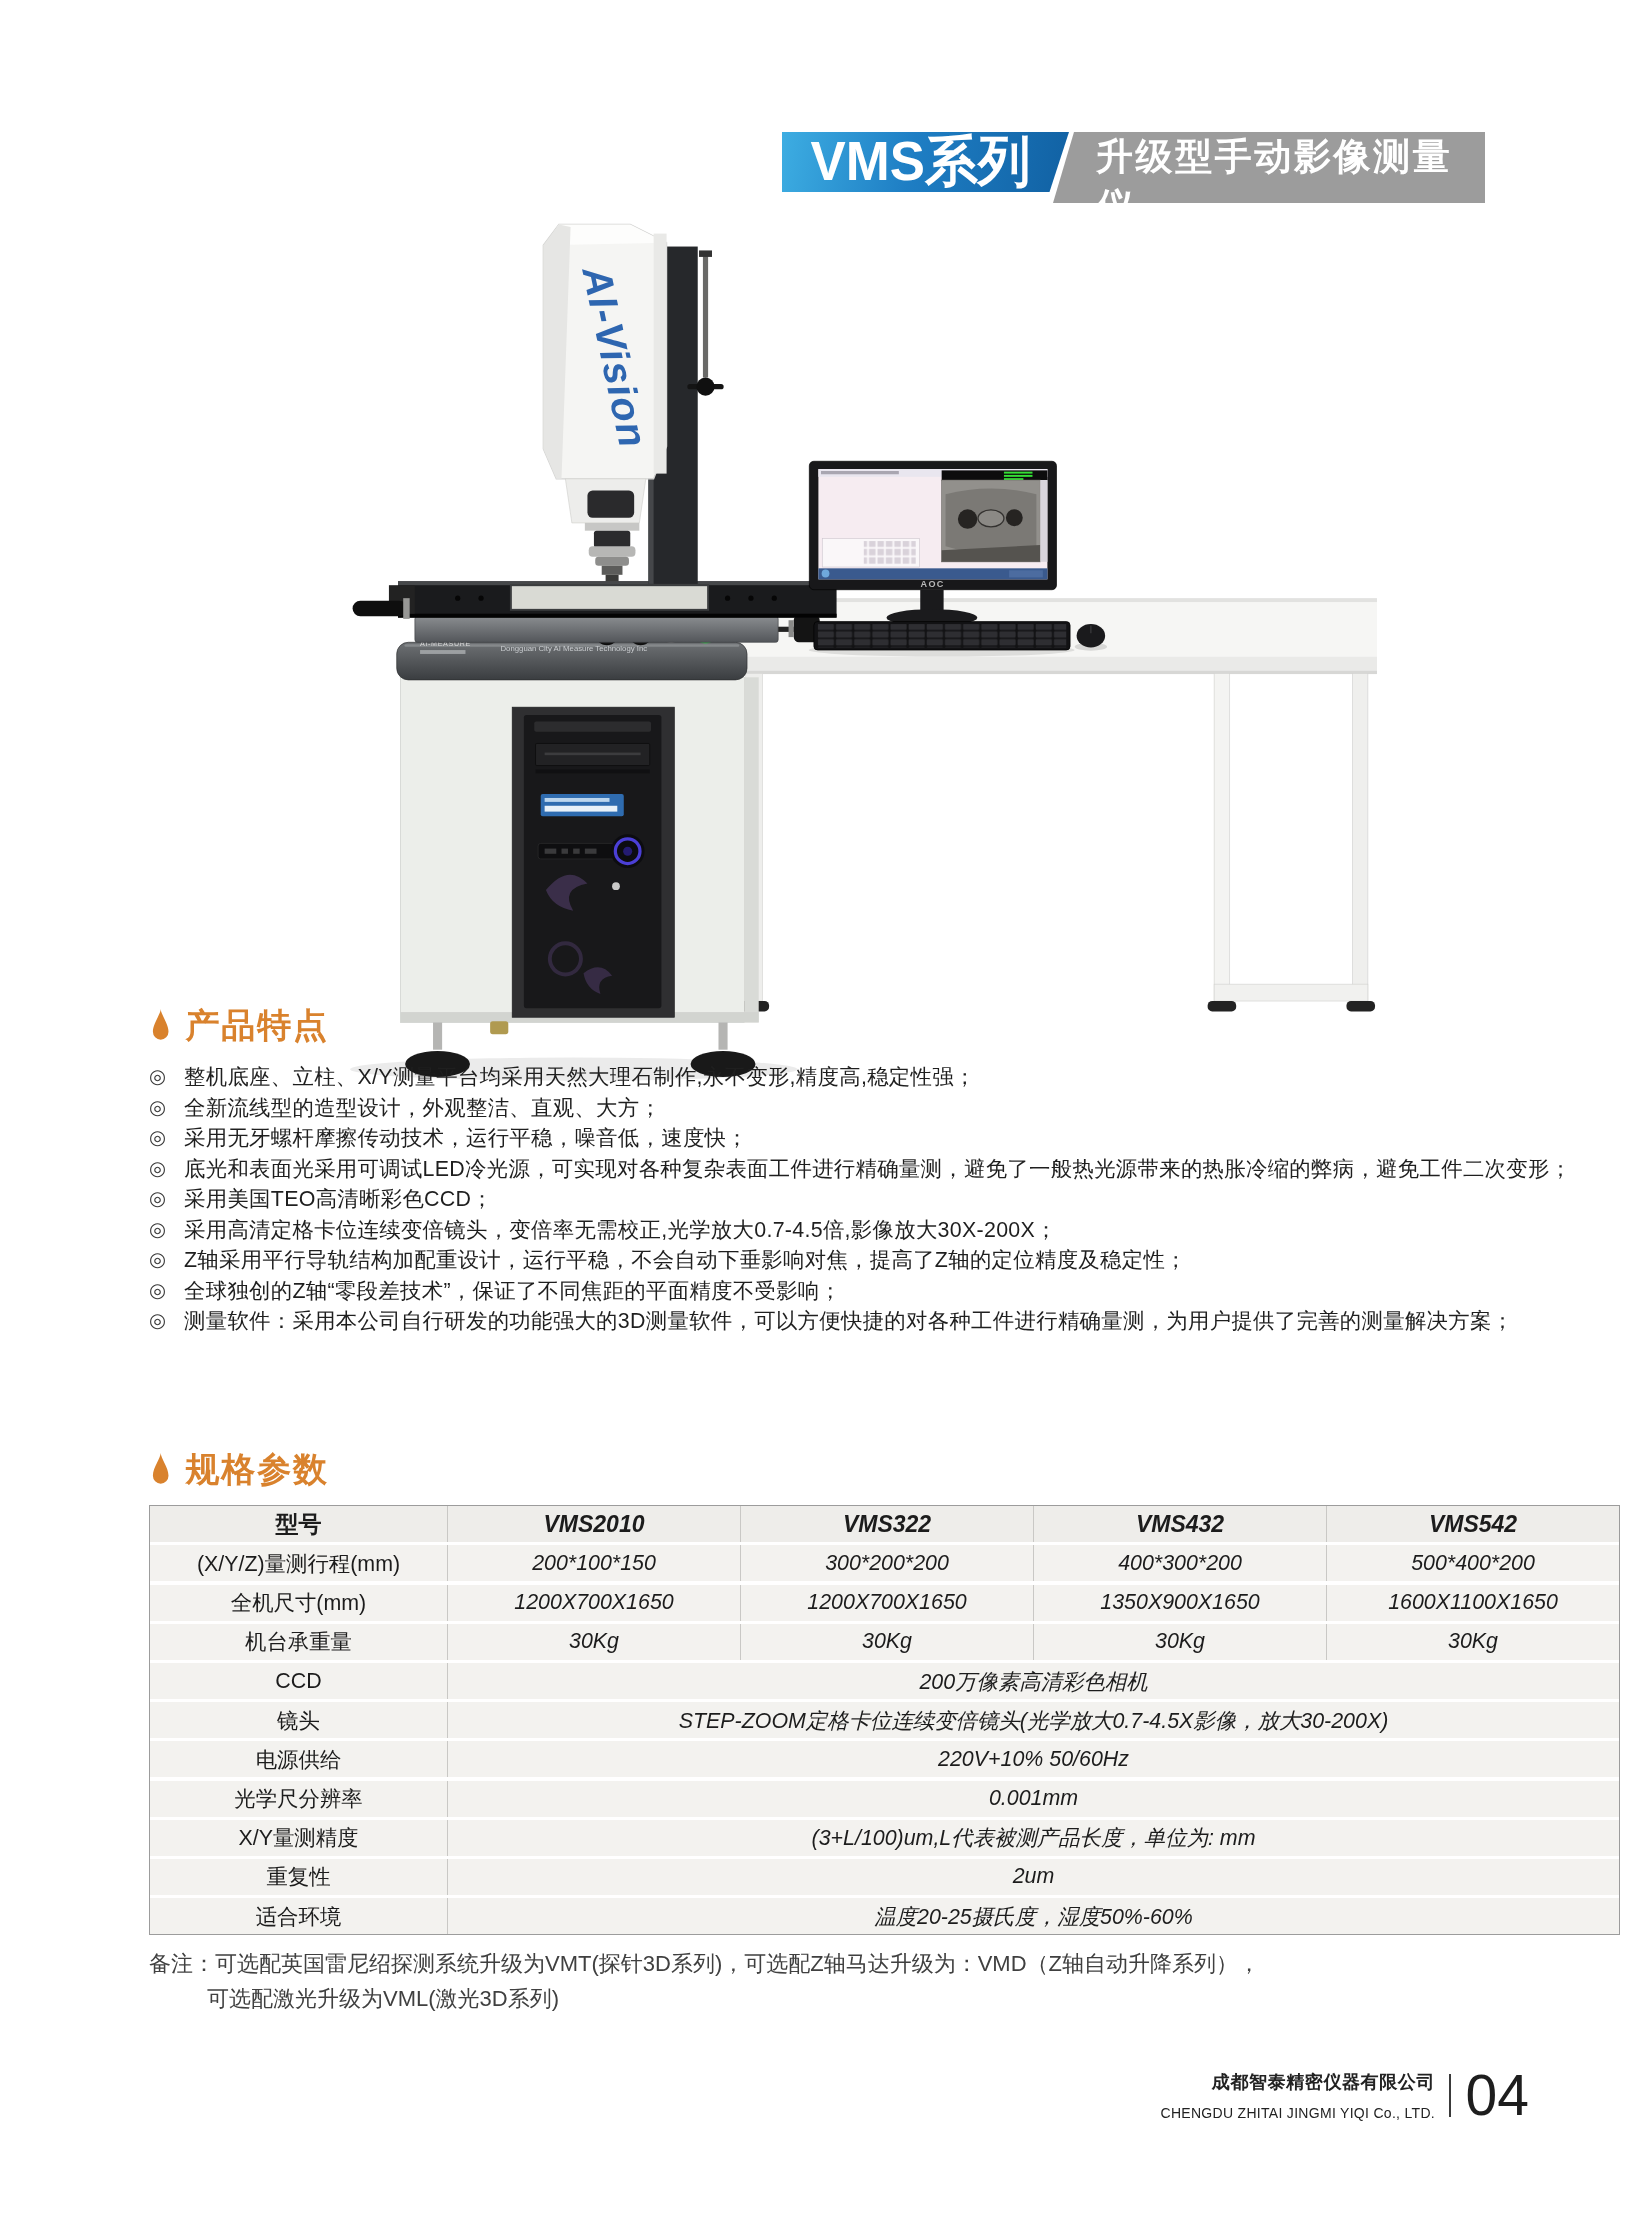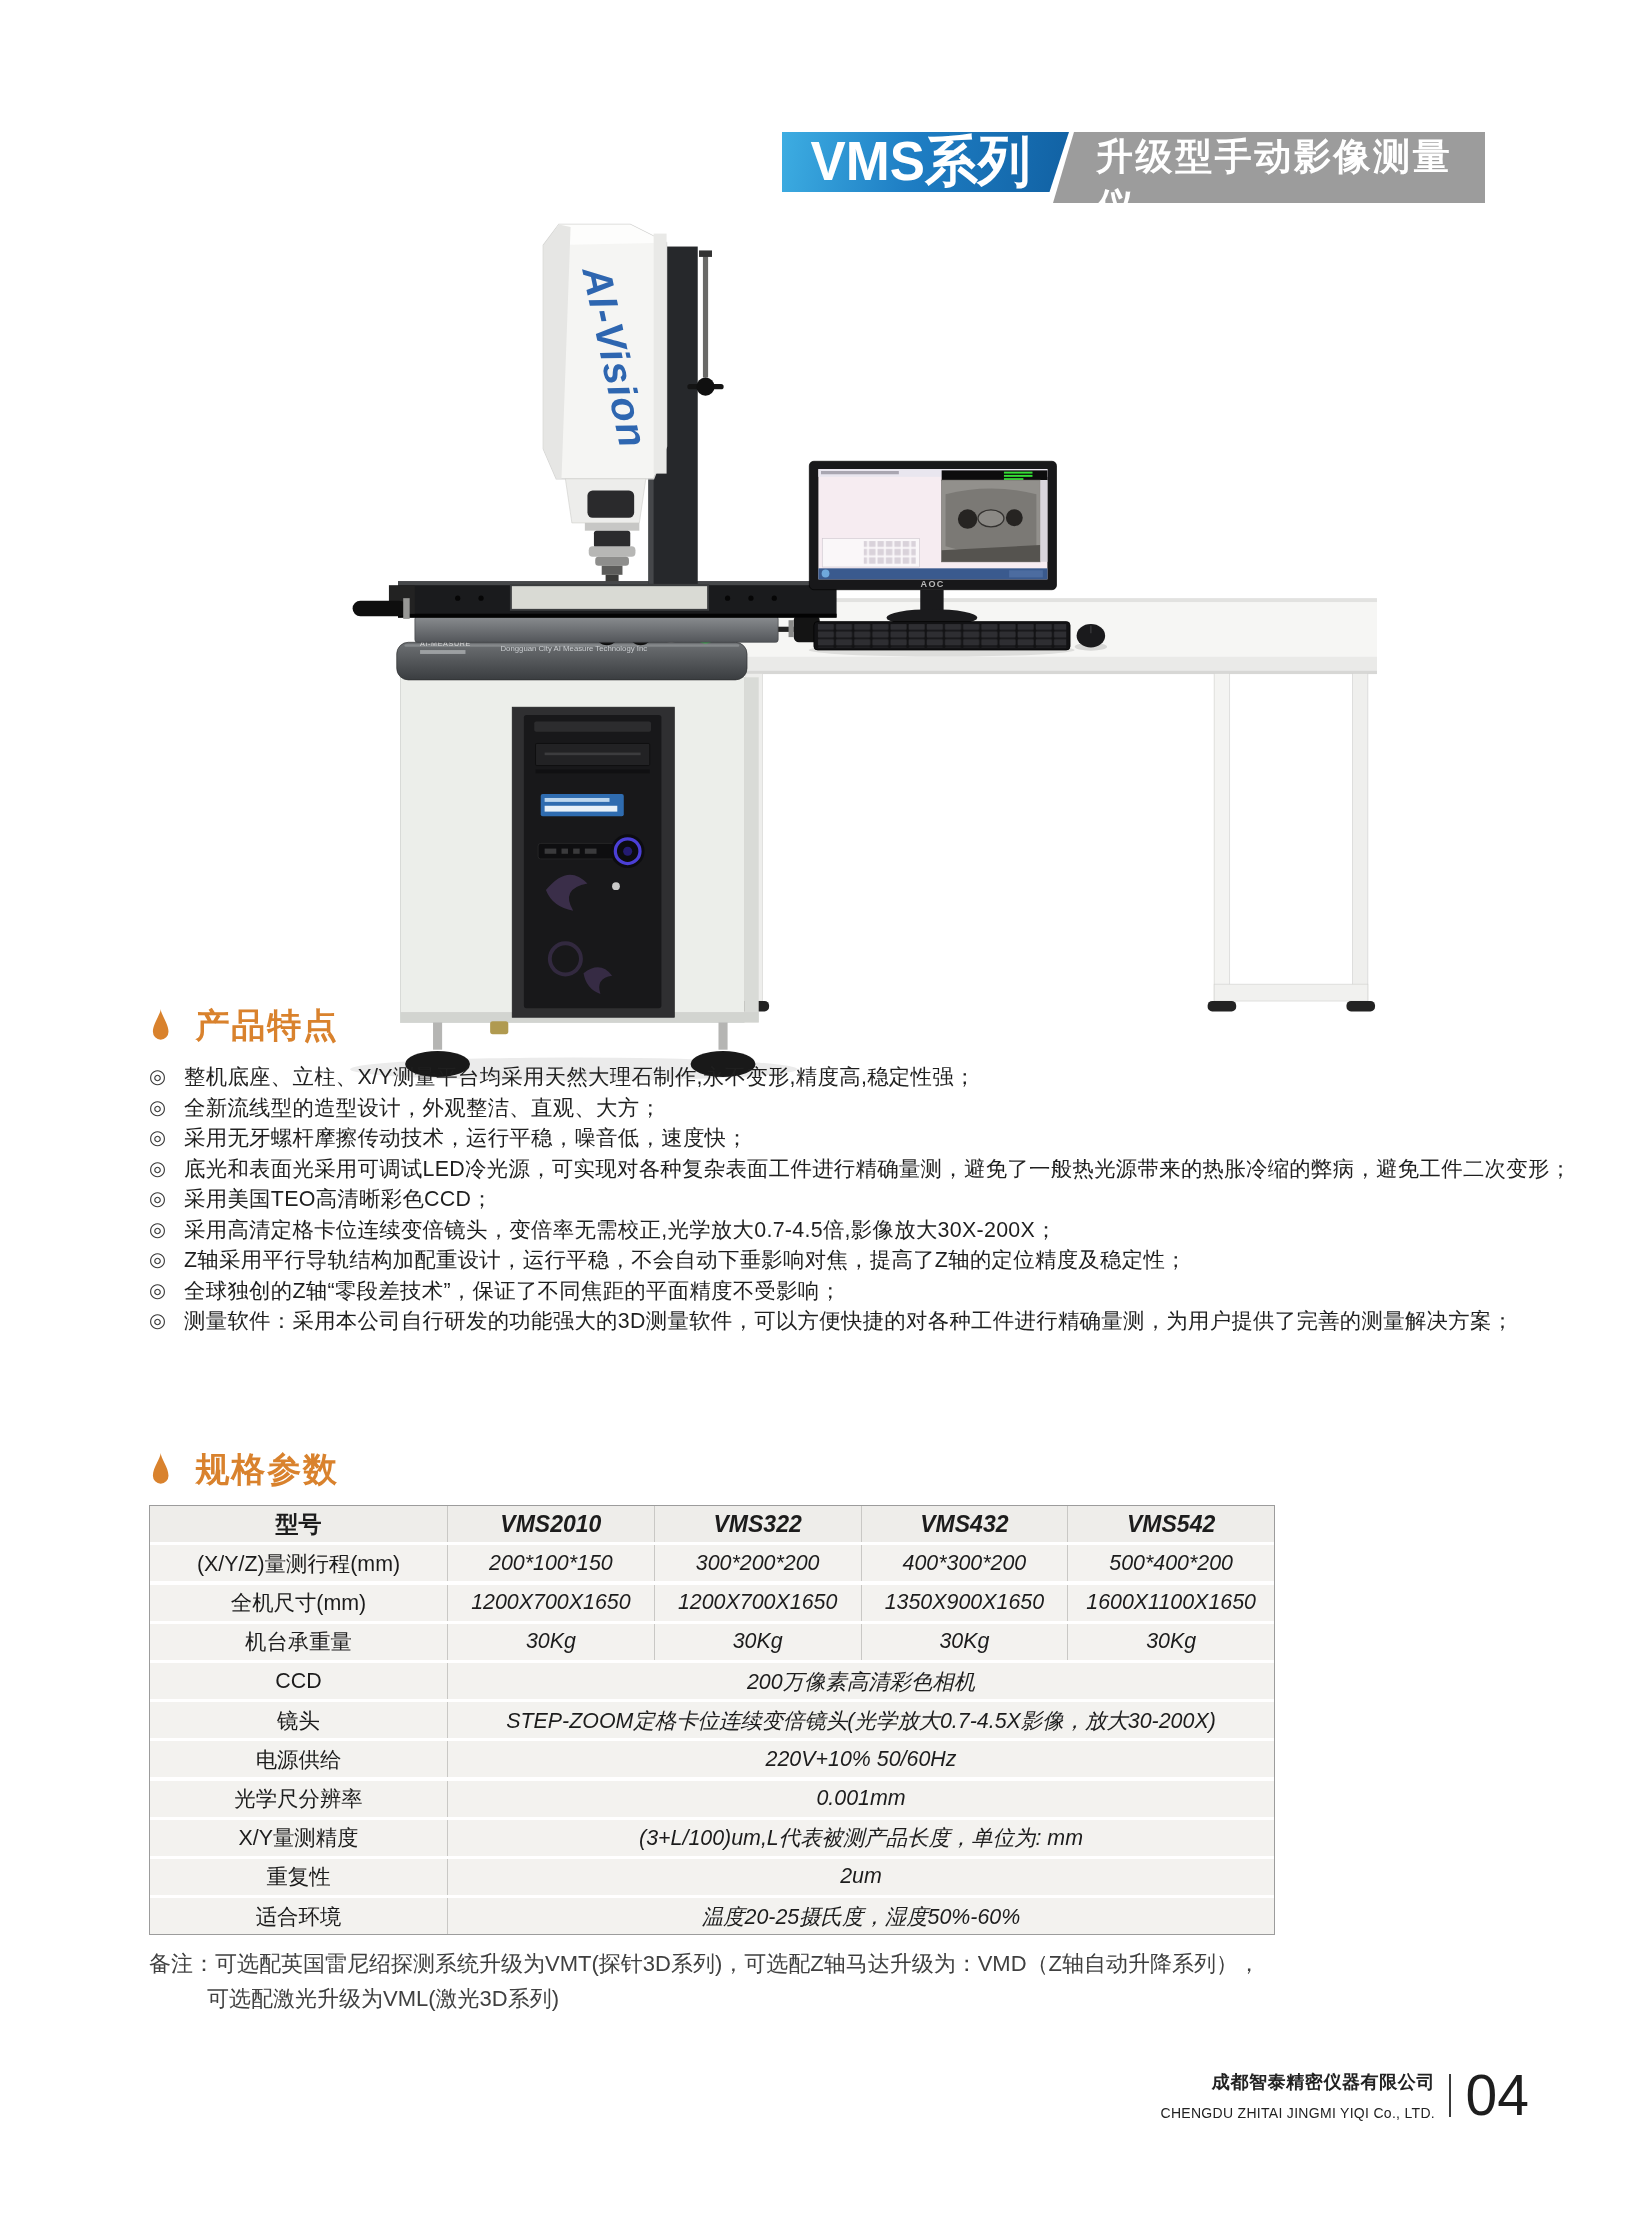--- a/index.html
+++ b/index.html
@@ -20,30 +20,30 @@
     clip-path:polygon(21px 0,100% 0,100% 100%,0 100%);
     display:flex;align-items:flex-start;padding-left:43px;box-sizing:border-box;
   }
   .hdr-gray span{font-size:37px;font-weight:700;color:#fff;letter-spacing:2.6px;}
   
   .photo{position:absolute;left:350px;top:214px;width:1038px;height:889px;}
   
   .section{position:absolute;left:149px;}
   .features{top:1005px;width:1473px;}
   .specs{top:1449px;width:1473px;}
-  .sec-head{display:flex;align-items:center;gap:23px;height:42px;}
+  .sec-head{display:flex;align-items:center;gap:13px;height:42px;}
   .sec-head h2{font-size:34px;color:#d9822d;font-weight:bold;margin:0;letter-spacing:1.9px;}
   .drop{width:23.4px;height:38px;flex:none;}
   
   .bullets{margin-top:14.3px;}
   .bullet{display:flex;align-items:center;height:30.5px;white-space:nowrap;}
   .bullet .mark{width:35px;font-size:19.5px;color:#3a3a3a;flex:none;}
   .bullet .btxt{font-size:21.4px;color:#1f1f1f;letter-spacing:0.3px;}
   
-  .spec-table{margin-top:14.3px;width:1126px;border:1.3px solid #9c9c9c;background:#fff;box-sizing:border-box;}
+  .spec-table{margin-top:14.3px;width:1471px;border:1.3px solid #9c9c9c;background:#fff;box-sizing:border-box;}
   .srow{display:flex;height:36px;margin-bottom:3.2px;background:#f3f2ef;}
   .srow:last-child{margin-bottom:0;}
   .scell{display:flex;align-items:center;justify-content:center;font-size:21.4px;color:#1c1c1c;
          border-left:0.6px solid #c9c8c5;box-sizing:border-box;}
   .scell:first-child{border-left:none;width:297px;flex:none;}
   .scell.val{flex:1;font-style:italic;}
   .srow.head{background:#eeedea;}
   .srow.head .scell{font-weight:bold;font-size:23px;}
   
   .notes{margin-top:10.4px;}

